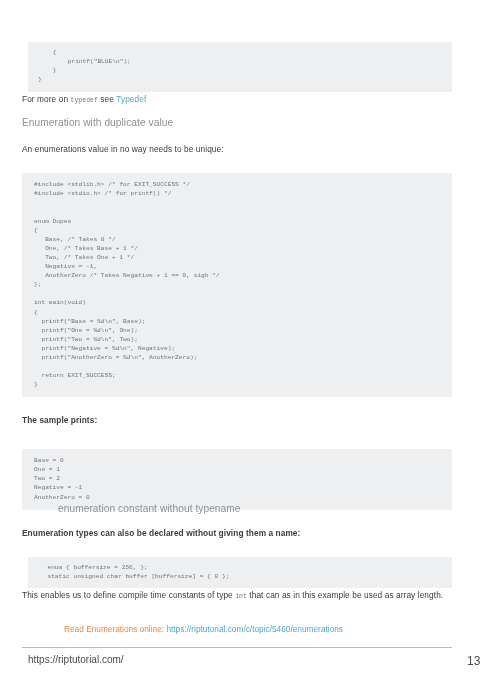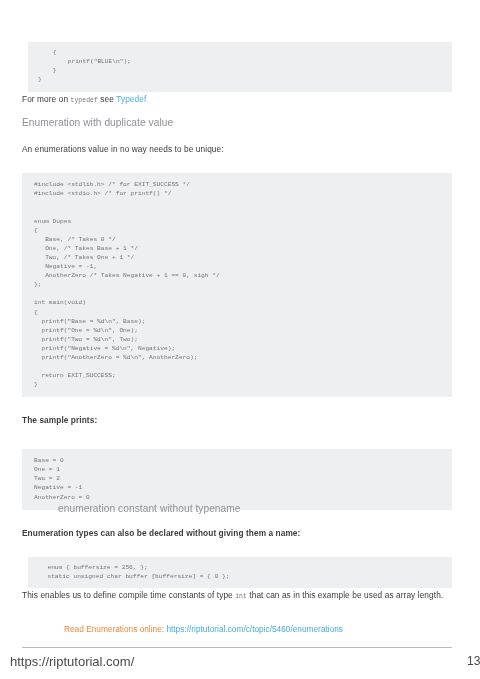--- a/index.html
+++ b/index.html
@@ -117,23 +117,23 @@
   .footer-rule {
     position: absolute;
     left: 22px;
     top: 647px;
     width: 430px;
     height: 1px;
     background: #b9bbbe;
   }
   .footer-left {
     position: absolute;
-    left: 10px;
+    left: 28px;
     top: 654px;
-    font-size: 13px;
+    font-size: 10px;
     color: #4a4a4a;
   }
   .footer-right {
     position: absolute;
     left: 22px;
     top: 654px;
     width: 430px;
     text-align: right;
     font-size: 12px;
     color: #4a4a4a;

